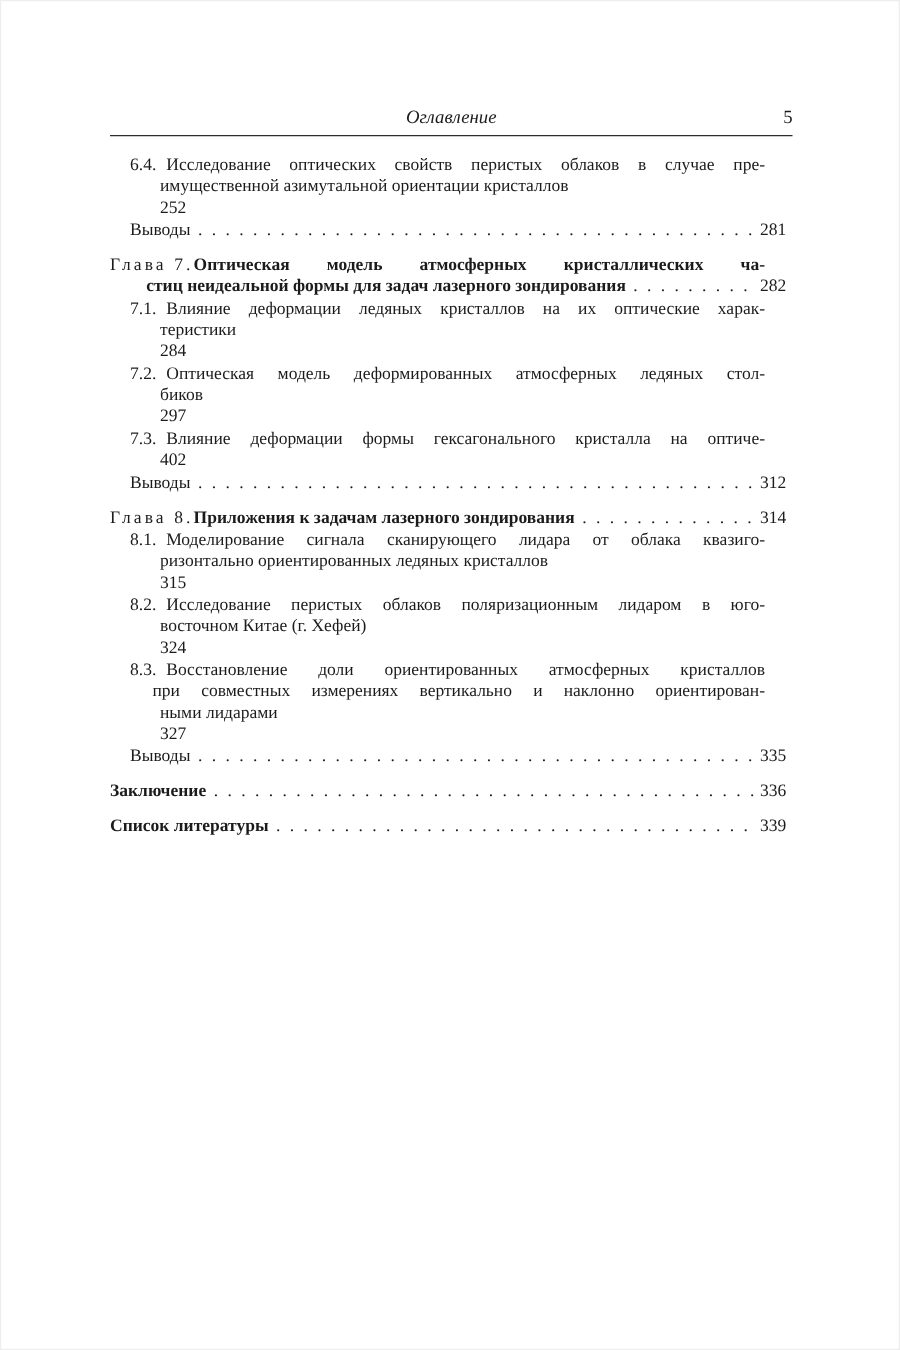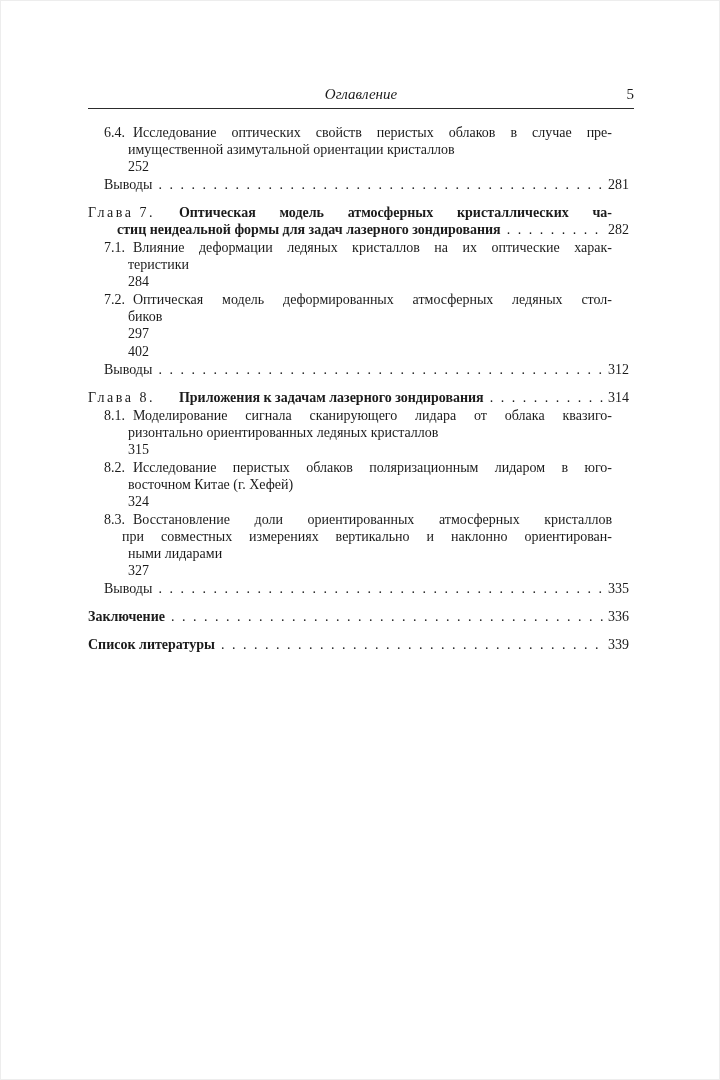--- a/index.html
+++ b/index.html
@@ -48,21 +48,21 @@
     text-align-last: justify;
     padding-right: 22px;
   }
 
   .section, .plain { margin-left: 16px; }
   .section .line.cont { padding-left: 18px; flex-direction: column; }
   .chapter .line.cont { padding-left: 29px; }
 
   .label { display: inline-block; }
   .section .label { min-width: 26px; margin-right: 3px; }
-  .chapter .label { letter-spacing: 2.5px; margin-right: 24px; white-space: nowrap; }
+  .chapter .label { letter-spacing: 2.5px; margin-right: 0; white-space: nowrap; }
 
   .chapter .txt, .top .txt { font-weight: bold; }
 
   .line.last { display: flex; align-items: baseline; }
   .line.last .txt { white-space: nowrap; }
 
   .leader {
     flex: 1 1 0;
     min-width: 8px;
     overflow: hidden;
@@ -119,20 +119,21 @@
         </div>
         <div class="toc-entry section">
           <div class="line first"><span class="label">7.2.</span><span class="txt">Оптическая модель деформированных атмосферных ледяных стол-</span></div>
           <div class="line cont last">
             <span class="txt">биков</span>
             <span class="leader">. . . . . . . . . . . . . . . . . . . . . . . . . . . . . . . . . . . . . . . . . . . . . . . . . . . . . . . . . . . . . . . . . . . . . . . . . . . . . . . . . . . . . . . . . .</span>
             <span class="pagenum">297</span>
           </div>
         </div>
         <div class="toc-entry section">
+          <div class="line first"><span class="label">7.3.</span><span class="txt">Влияние деформации формы гексагонального кристалла на оптиче-</span></div>
           <div class="line cont last">
             <span class="leader">. . . . . . . . . . . . . . . . . . . . . . . . . . . . . . . . . . . . . . . . . . . . . . . . . . . . . . . . . . . . . . . . . . . . . . . . . . . . . . . . . . . . . . . . . .</span>
             <span class="pagenum">402</span>
           </div>
         </div>
         <div class="toc-entry plain">
           <div class="line first last">
             <span class="txt">Выводы</span>
             <span class="leader">. . . . . . . . . . . . . . . . . . . . . . . . . . . . . . . . . . . . . . . . . . . . . . . . . . . . . . . . . . . . . . . . . . . . . . . . . . . . . . . . . . . . . . . . . .</span>
             <span class="pagenum">312</span>

